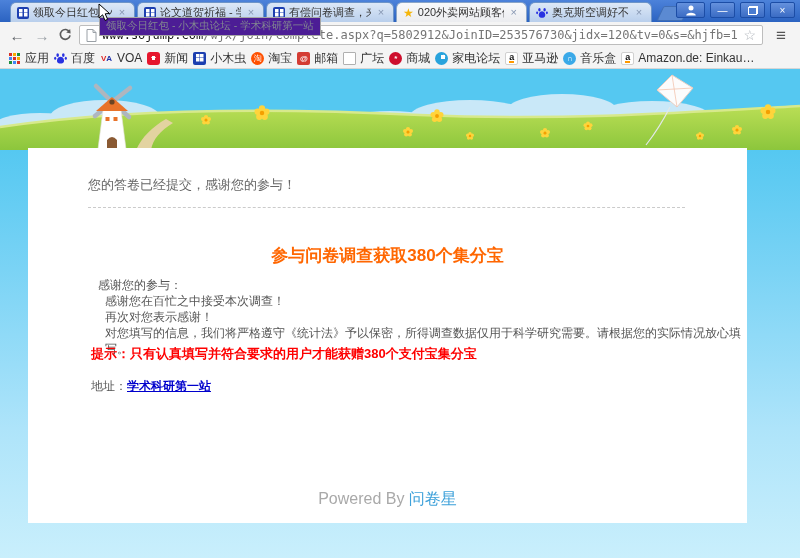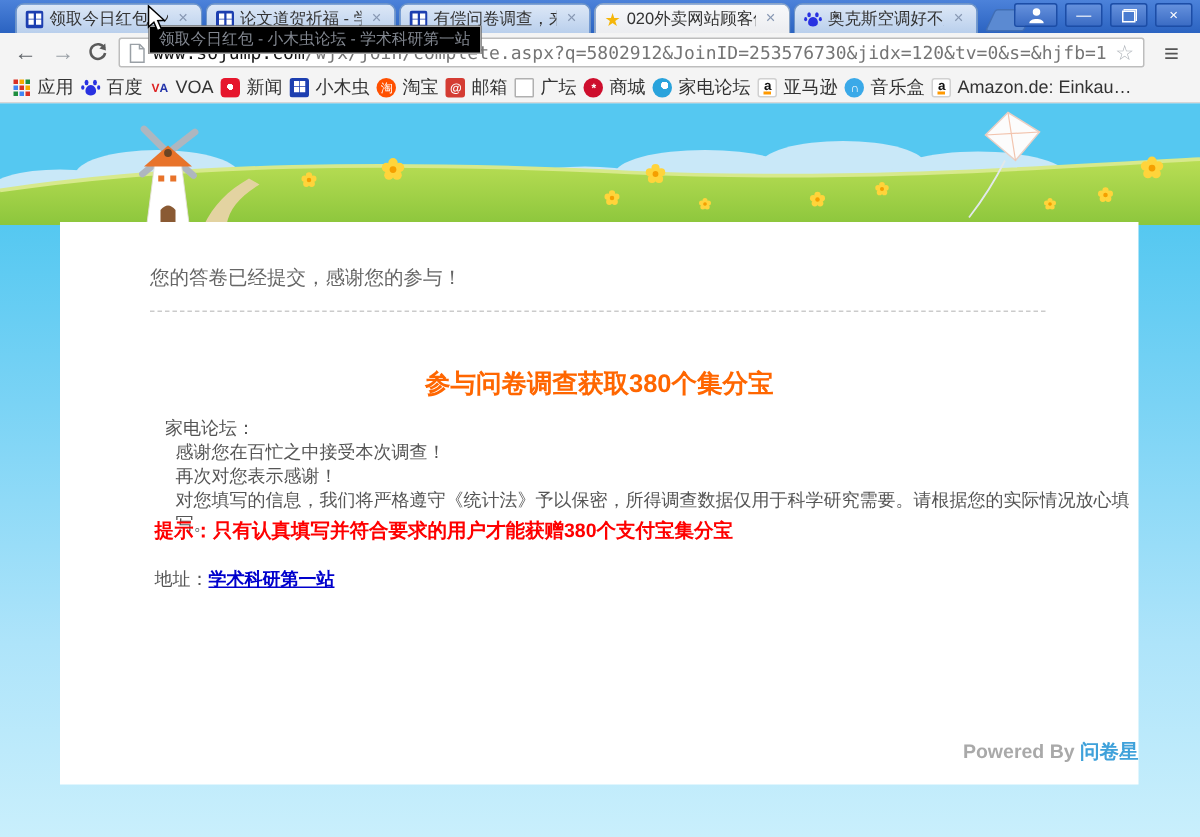--- a/index.html
+++ b/index.html
@@ -67,42 +67,42 @@
               background:radial-gradient(circle at 62% 38%, #fff 0 2.4px, #29a3dc 2.5px); }
   .ic-amazon { background:#fff; border:1px solid #d0d0d0; border-radius:2px; color:#111;
                font-weight:bold; font-size:9px; }
   .ic-amazon i { font-style:normal; border-bottom:2px solid #f90; line-height:8px; }
   .ic-music { background:#3aa9e8; border-radius:50%; color:#fff; font-weight:bold; }
   .ic-voa { font-size:8px; font-weight:bold; }
   .ic-voa .v { color:#d22; } .ic-voa .a { color:#23a; }
 
   
   .tab-tooltip { position:absolute; left:99px; top:17px; z-index:60; padding:1px 6px 2px;
-                 background:#000000; border:1px solid #a6a6a6; font-size:10.5px;
+                 background:#4c1d95; border:1px solid #a6a6a6; font-size:10.5px;
                  color:#828790; white-space:nowrap; }
   .cursor { position:absolute; left:98px; top:3px; z-index:100; }
 
   
   .page { position:absolute; left:0; top:69px; width:800px; height:489px;
           background:linear-gradient(180deg,#55c8f1 0,#55c8f1 81px,#7ad3f5 200px,
                                      #aee4fa 360px,#c9effc 489px); }
   .banner { position:absolute; left:0; top:0; }
 
-  .card { position:absolute; left:40px; top:79px; width:719px; height:375px; background:#fff; }
+  .card { position:absolute; left:28px; top:79px; width:719px; height:375px; background:#fff; }
   .msg { position:absolute; left:60px; top:28px; font-size:13px; color:#666; }
   .divider { position:absolute; left:60px; right:62px; top:59px; border-top:1px dashed #cbcbcb; }
   .promo { position:absolute; left:0; top:96px; width:100%; text-align:center;
            color:#f60; font-size:17px; font-weight:bold; }
   .letter { position:absolute; left:70px; top:129px; font-size:12px; color:#555; line-height:16px; }
   .letter .ind { padding-left:7px; }
   .warning { position:absolute; left:63px; top:197px; color:#fe0000; font-size:13px; font-weight:bold; }
   .addr { position:absolute; left:63px; top:230px; font-size:12px; color:#555; }
   .addr a { color:#00c; font-weight:bold; text-decoration:underline; }
-  .powered { position:absolute; left:0; bottom:13px; width:100%; text-align:right;
-             font-size:13px; color:#a9a9a9;font-weight:bold; }
+  .powered { position:absolute; left:0; bottom:13px; width:100%; text-align:center;
+             font-size:16px; color:#a9a9a9; }
   .powered a { color:#3ea1da; text-decoration:none; }
 </style>
 </head>
 <body>
 
 <div class="browser">
 
   <div class="titlebar">
     <div class="tabs">
 
@@ -328,21 +328,21 @@
         <line x1="657" y1="21" x2="693" y2="19" stroke="#f2c4ae" stroke-width="0.8"></line>
         <path d="M670,38 Q660,58 646,76" stroke="#e2e8ea" fill="none" stroke-width="1.2"></path>
       </g>
     </svg>
 
     <div class="card">
       <div class="msg">您的答卷已经提交，感谢您的参与！</div>
       <div class="divider"></div>
       <div class="promo">参与问卷调查获取380个集分宝</div>
       <div class="letter">
-        <div>家电论坛：</div>
+        <div>感谢您的参与：</div>
         <div class="ind">感谢您在百忙之中接受本次调查！</div>
         <div class="ind">再次对您表示感谢！</div>
         <div class="ind">对您填写的信息，我们将严格遵守《统计法》予以保密，所得调查数据仅用于科学研究需要。请根据您的实际情况放心填写。</div>
       </div>
       <div class="warning">提示：只有认真填写并符合要求的用户才能获赠380个支付宝集分宝</div>
       <div class="addr">
         <span>地址：</span><a href="#">学术科研第一站</a>
       </div>
       <div class="powered">
         <span>Powered By </span><a href="#">问卷星</a>

